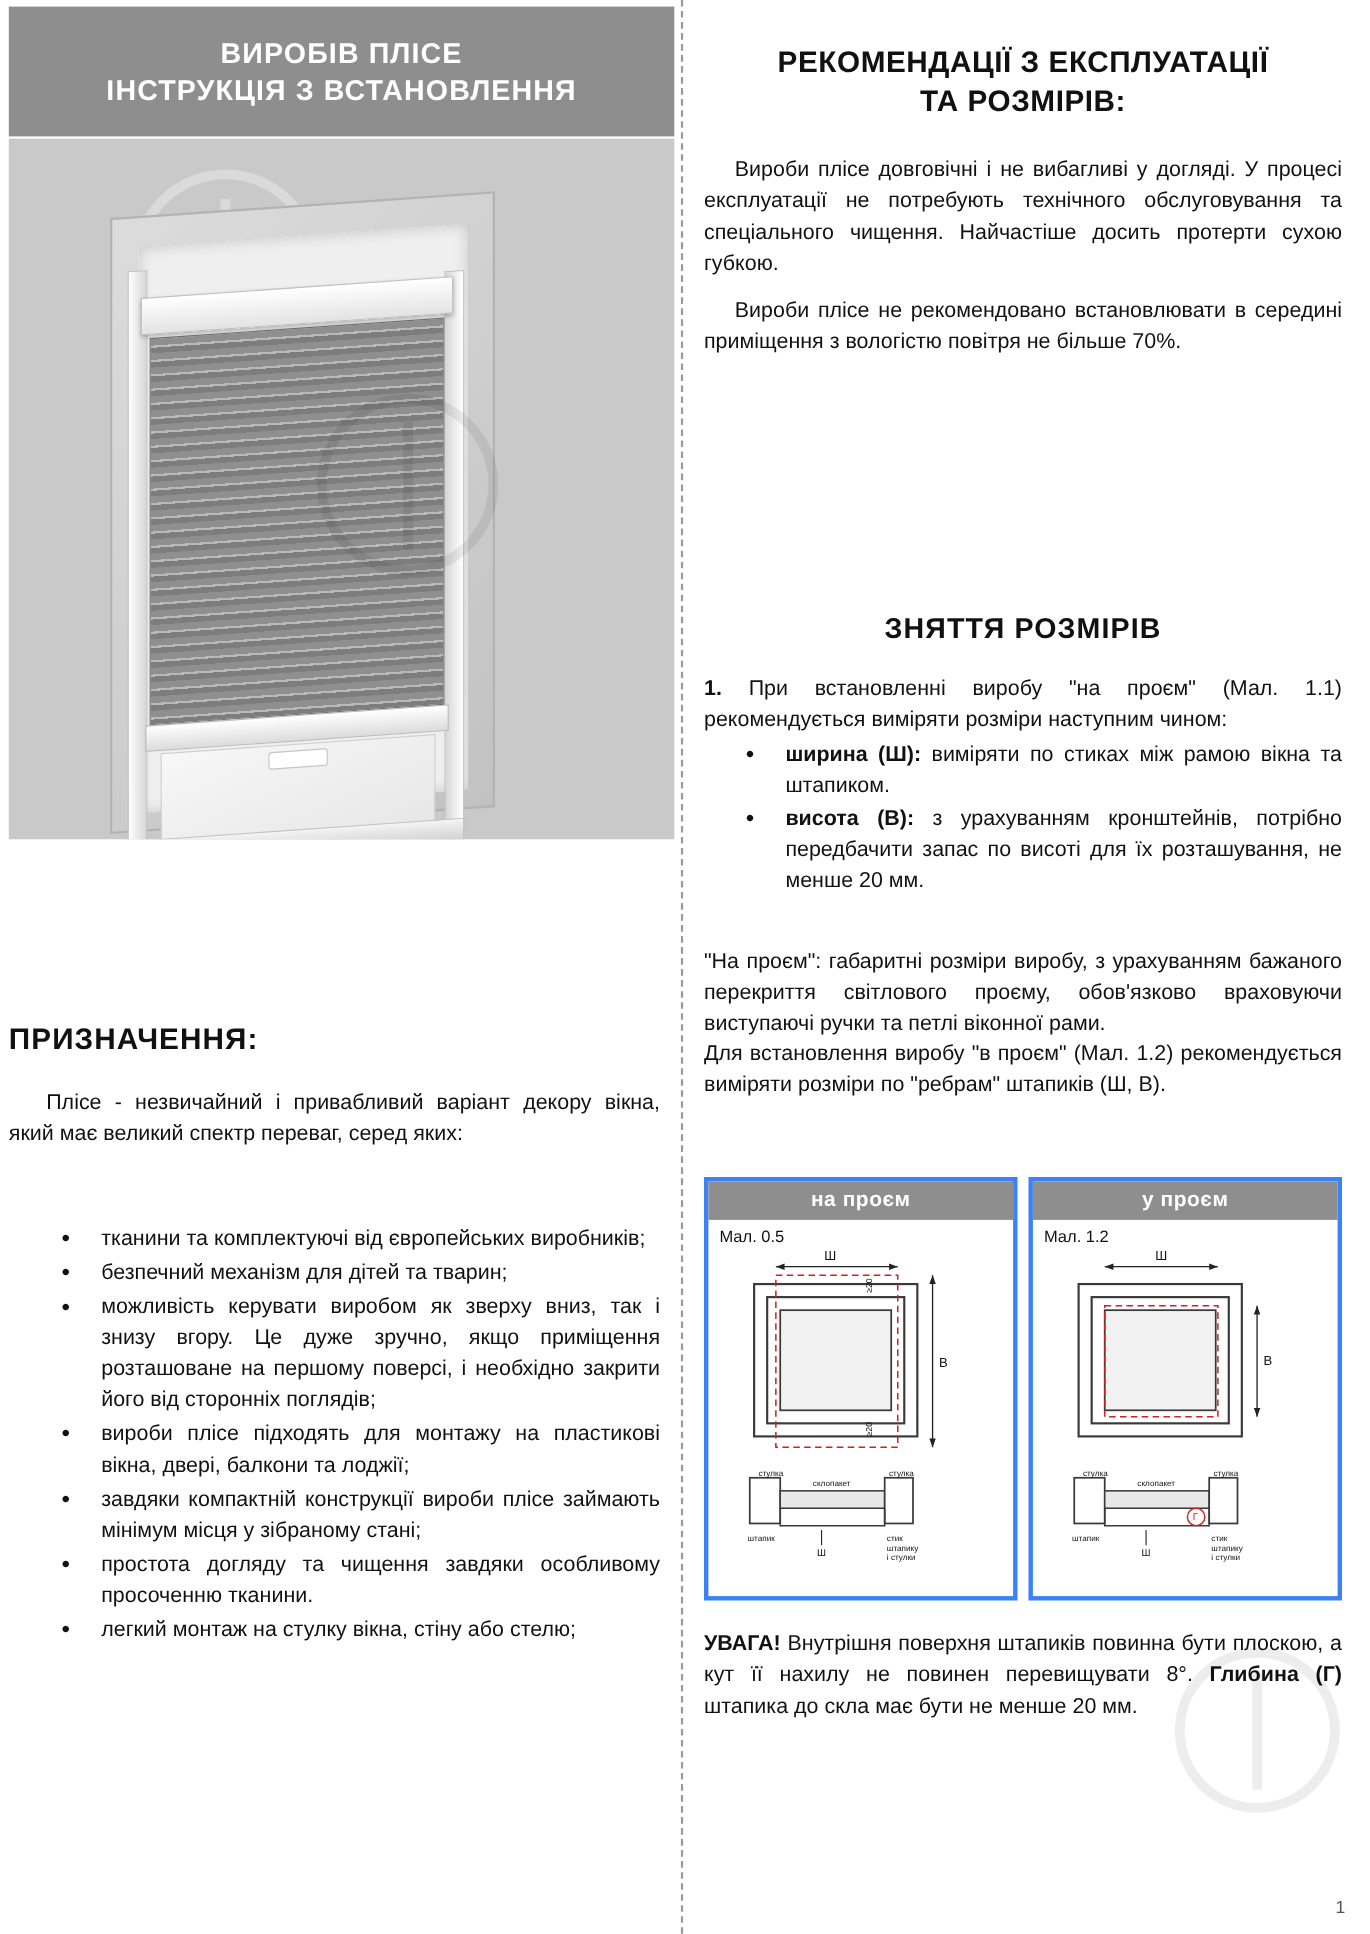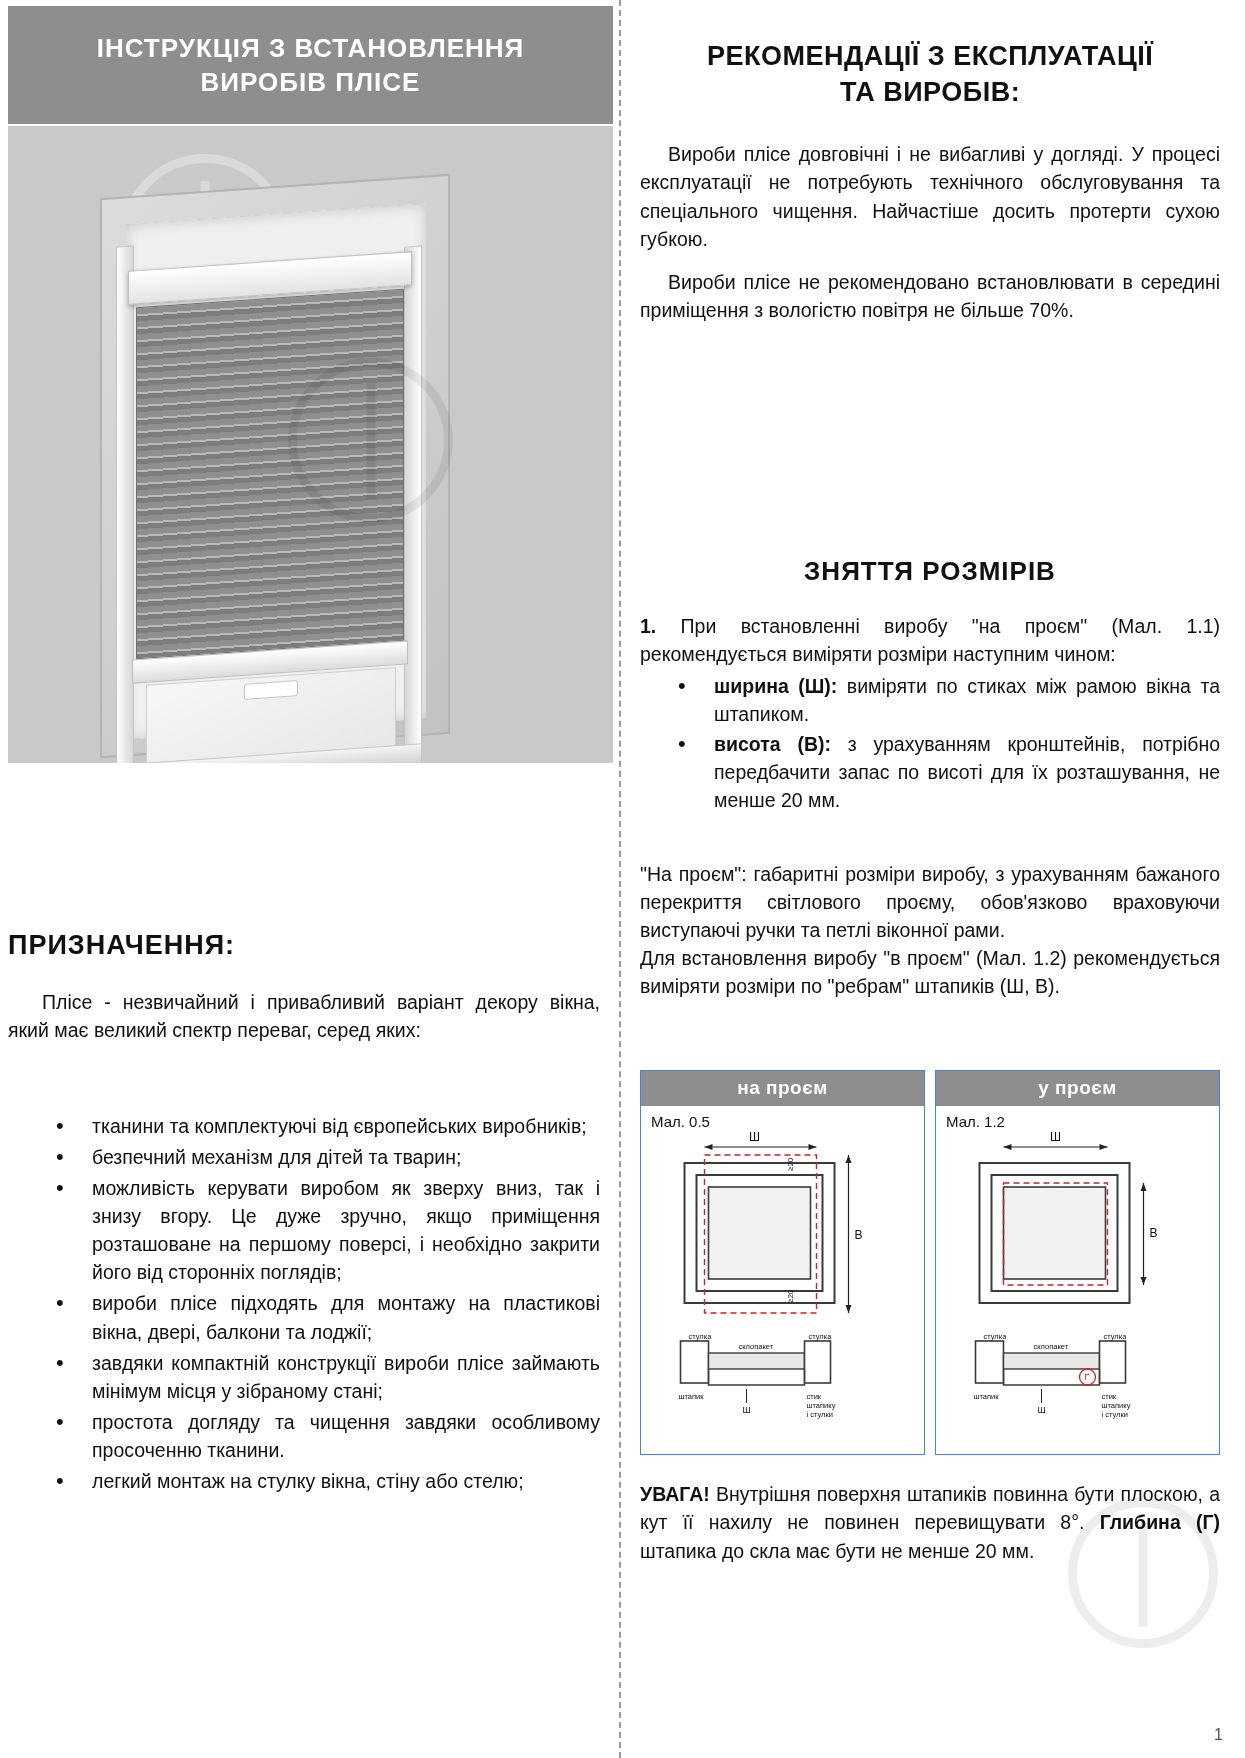--- a/index.html
+++ b/index.html
@@ -169,21 +169,21 @@
     font-size:19.5px; line-height:1.44; text-align:justify;
   }
   .r-measure2 p{margin:0;}
 
   
   .diagrams{
     position:absolute; left:0; top:1070px; width:580px; height:385px;
     display:flex; gap:10px;
   }
   .diag{
-    flex:1; border:1px solid #3b82f6; background:#ffffff; position:relative;
+    flex:1; border:4px solid #3b82f6; background:#ffffff; position:relative;
   }
   .diag-head{
     background:#8e8e8e; color:#fff; font-weight:bold; font-size:19px;
     text-align:center; padding:6px 0 7px 0; letter-spacing:.5px;
   }
   .diag-cap{ position:absolute; left:10px; top:42px; font-size:15px; }
   .diag-svg{ position:absolute; left:0; top:56px; width:100%; height:320px; }
 
   .r-warn{
     position:absolute; left:0; top:1480px; width:580px;
@@ -206,22 +206,22 @@
 </style>
 </head>
 <body>
 
 <div class="page">
 
   <div class="left-col">
 
     <div class="left-header">
       <div class="htext">
+        <div>ВИРОБІВ ПЛІСЕ</div>
         <div>ІНСТРУКЦІЯ  З  ВСТАНОВЛЕННЯ</div>
-        <div>ВИРОБІВ ПЛІСЕ</div>
       </div>
     </div>
 
     <div class="photo-wrap">
       <div class="wm wm-photo"></div>
       <div class="win-outer"></div>
       <div class="win-reveal"></div>
       <div class="frame-left"></div>
       <div class="frame-right"></div>
       <div class="blind-head"></div>
@@ -249,21 +249,21 @@
       <li>легкий монтаж на стулку вікна, стіну або стелю;</li>
     </ul>
   </div>
 
   <div class="v-divider"></div>
 
   <div class="right-col">
 
     <div class="r-title">
       <div>РЕКОМЕНДАЦІЇ З ЕКСПЛУАТАЦІЇ</div>
-      <div>ТА ВИРОБІВ:</div>
+      <div>ТА РОЗМІРІВ:</div>
     </div>
 
     <div class="r-body">
       <p>Вироби пліcе довговічні і не вибагливі у догляді. У процесі експлуатації не потребують технічного обслуговування та спеціального чищення. Найчастіше досить протерти сухою губкою.</p>
       <p>Вироби пліcе не рекомендовано встановлювати в середині приміщення з вологістю повітря не більше 70%.</p>
     </div>
 
     <div class="r-sub">ЗНЯТТЯ РОЗМІРІВ</div>
 
     <div class="r-measure">

